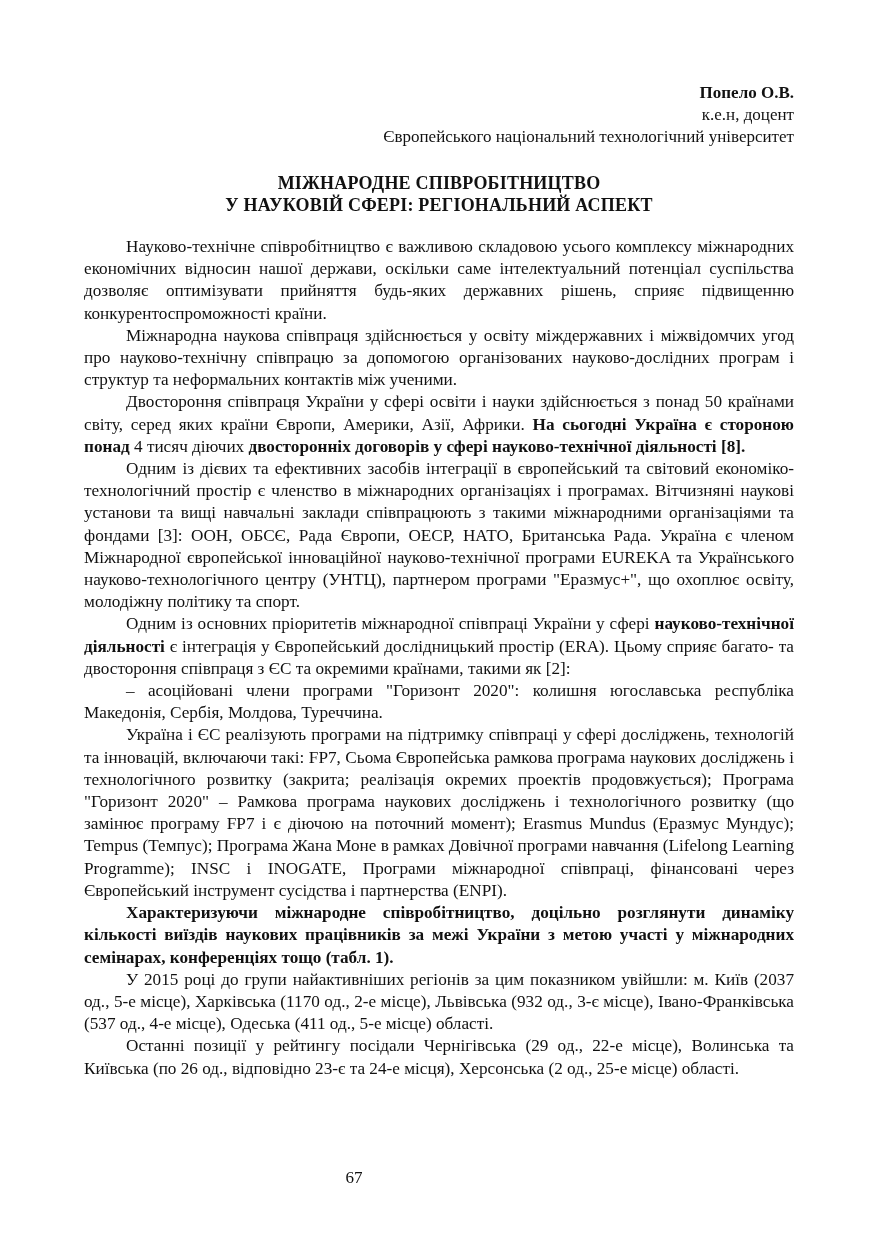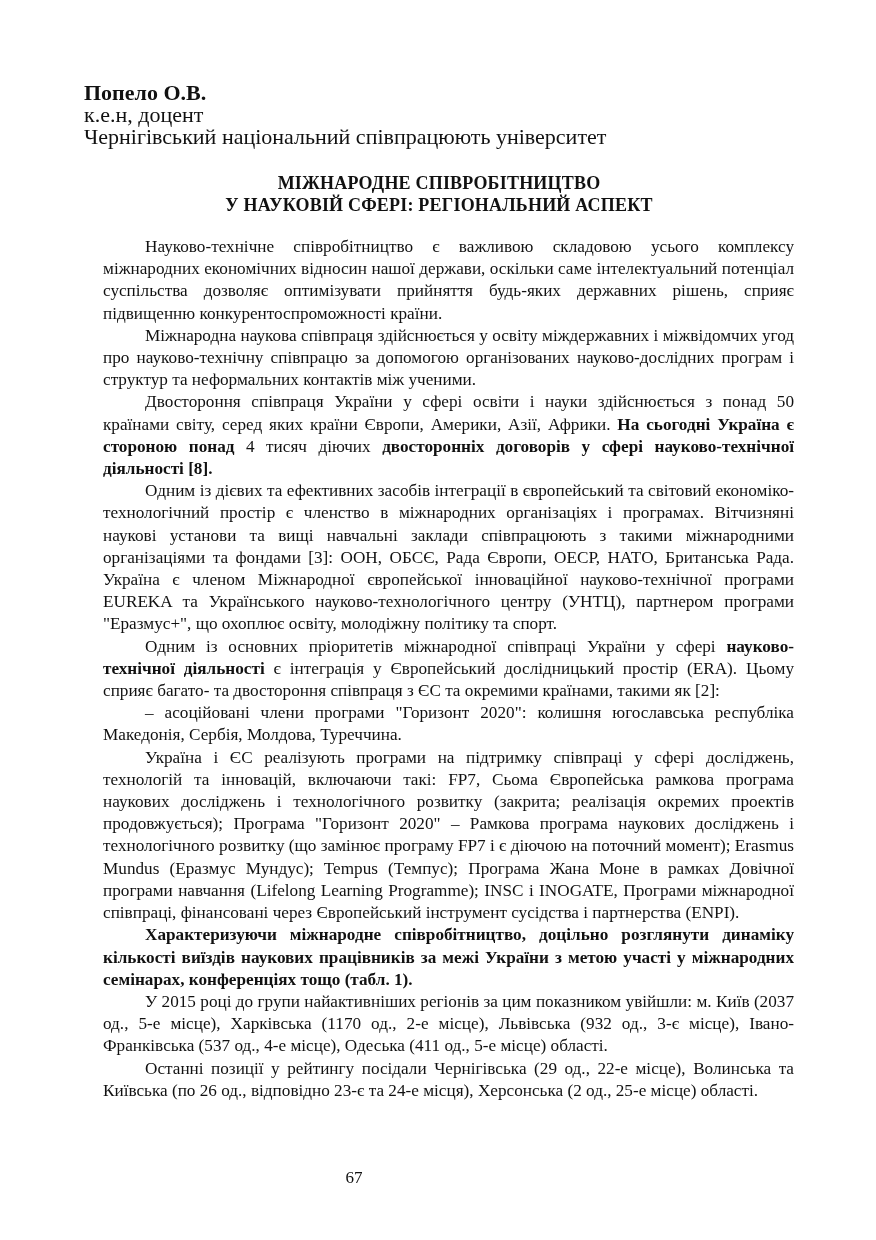--- a/index.html
+++ b/index.html
@@ -2,42 +2,42 @@
 <html><head>
 <meta charset="utf-8">
 <style>
   html, body { margin: 0; padding: 0; background: #ffffff; }
   body {
     width: 876px; height: 1240px; position: relative; overflow: hidden;
     font-family: "Liberation Serif", "DejaVu Serif", serif;
     color: #111111;
   }
   .page { position: absolute; left: 84px; top: 82px; width: 710px; }
-  .author-block { font-size: 22px; line-height: 22px; }
+  .author-block { text-align: right; font-size: 17px; line-height: 22px; }
   .author-name { font-weight: bold; }
   .title {
     margin-top: 24px; text-align: center; font-weight: bold; font-size: 18px;
     line-height: 22px; letter-spacing: 0.2px;
   }
-  .body-text { margin-top: 20px; font-size: 17.2px; line-height: 22.2px; text-align: justify; margin-left: 19px; }
+  .body-text { margin-top: 20px; font-size: 17.2px; line-height: 22.2px; text-align: justify; }
   .para { text-indent: 42px; margin: 0; }
   .para b { font-weight: bold; }
   .page-number {
     position: absolute; top: 1168px; left: 0; width: 708px; text-align: center;
     font-size: 17px;
   }
 </style>
 </head>
 <body>
 
 <div class="page">
   <div class="author-block">
     <div class="author-name">Попело О.В.</div>
     <div>к.е.н, доцент</div>
-    <div>Чернігівський національний співпрацюють університет</div>
+    <div>Європейського національний технологічний університет</div>
   </div>
 
   <div class="title">
     <div>МІЖНАРОДНЕ СПІВРОБІТНИЦТВО</div>
     <div>У НАУКОВІЙ СФЕРІ: РЕГІОНАЛЬНИЙ АСПЕКТ</div>
   </div>
 
   <div class="body-text">
     <p class="para">Науково-технічне співробітництво є важливою складовою усього комплексу міжнародних економічних відносин нашої держави, оскільки саме інтелектуальний потенціал суспільства дозволяє оптимізувати прийняття будь-яких державних рішень, сприяє підвищенню конкурентоспроможності країни.</p>
     <p class="para">Міжнародна наукова співпраця здійснюється у освіту міждержавних і міжвідомчих угод про науково-технічну співпрацю за допомогою організованих науково-дослідних програм і структур та неформальних контактів між ученими.</p>

